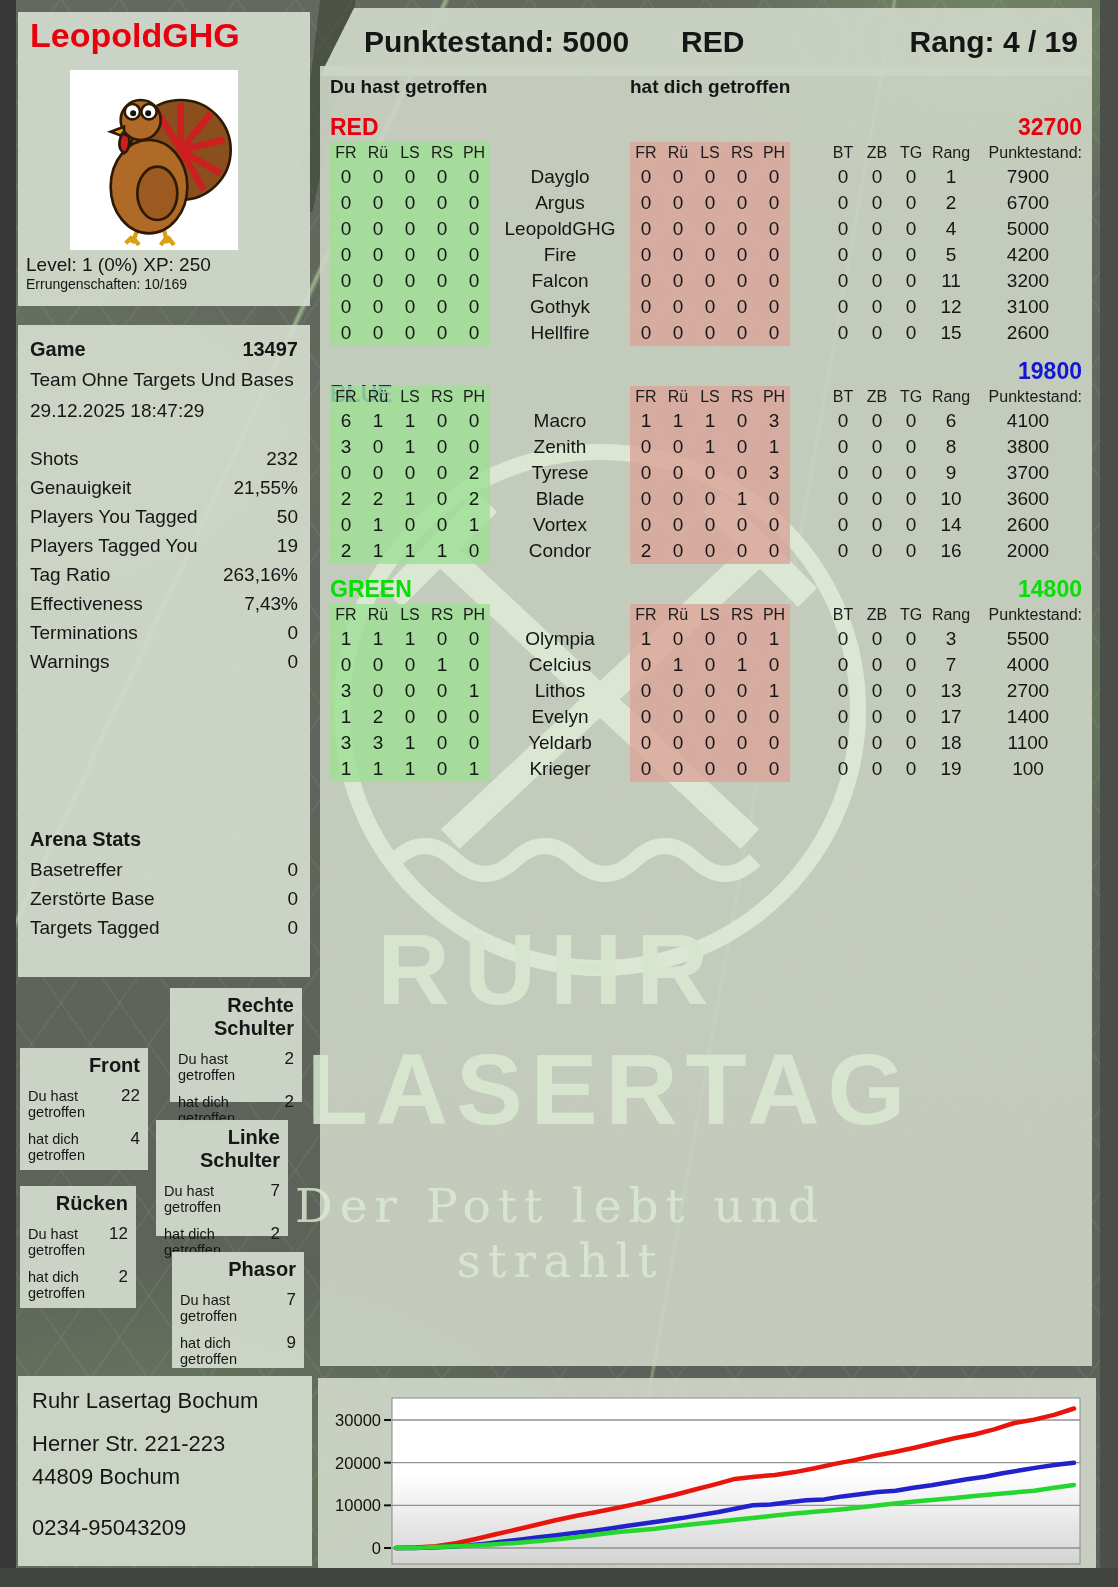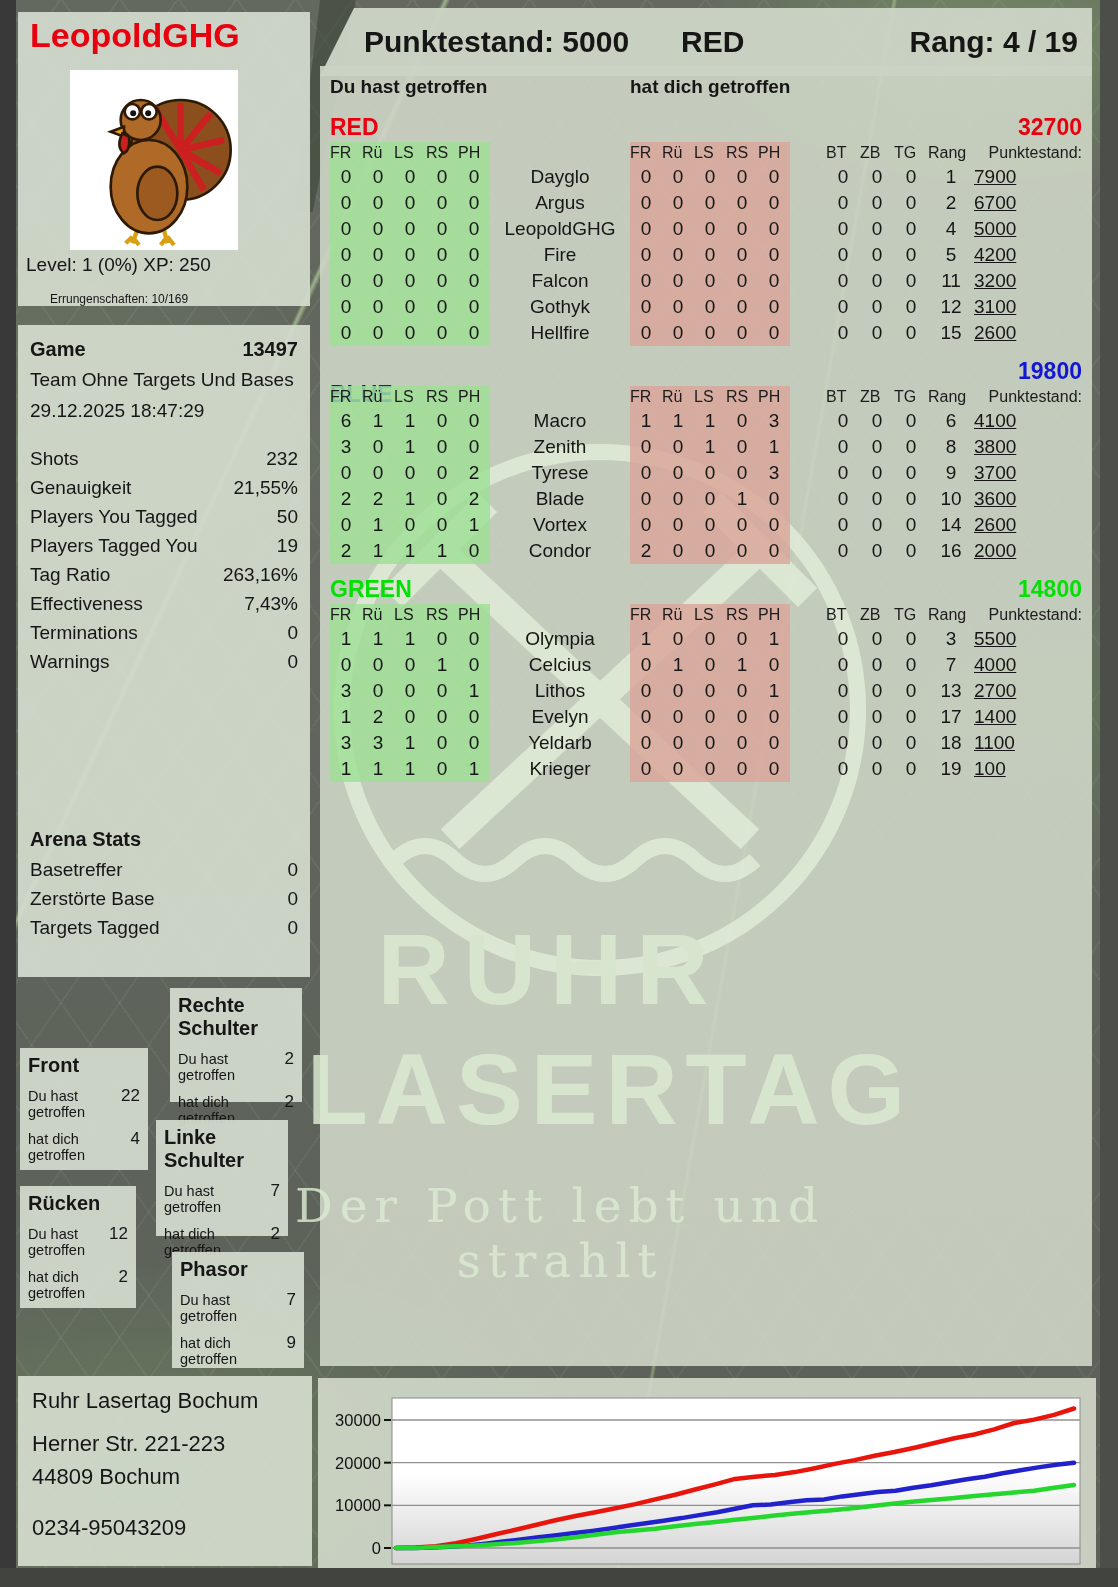--- a/index.html
+++ b/index.html
@@ -38,33 +38,33 @@
   .edge-left{left:0;top:0;width:16px;height:1587px;background:#393939;}
   .edge-right{left:1100px;top:0;width:18px;height:1587px;background:#4c4f49;}
   .edge-bottom{left:0;top:1568px;width:1118px;height:19px;background:#42443f;}
   
   .box{position:absolute;z-index:3;background:rgba(211,219,205,.93);}
   
   #profile-box{left:18px;top:12px;width:292px;height:294px;}
   .player-name{position:absolute;left:12px;top:4px;font-size:34px;font-weight:700;color:#e8000f;}
   .avatar-frame{position:absolute;left:52px;top:58px;width:168px;height:180px;background:#fff;}
   .profile-line1{position:absolute;left:8px;top:242px;font-size:19px;}
-  .profile-line2{position:absolute;left:8px;top:280px;font-size:12px;margin-left:24px;}
+  .profile-line2{position:absolute;left:8px;top:264px;font-size:14px;}
   
   #stats-box{left:18px;top:325px;width:292px;height:652px;padding:0;}
   .stats-inner{position:absolute;inset:0;padding:10px 12px 0 12px;box-sizing:border-box;}
   .srow{display:flex;justify-content:space-between;font-size:19px;height:29px;line-height:29px;}
   .srow.bold,.stitle{font-weight:700;font-size:20px;justify-content:space-between;}
   .stitle{height:31px;line-height:31px;}
   .sline{font-size:19px;height:31px;line-height:31px;}
   .sgap1{height:18px;}
   .sgap2{height:148px;}
   
   .zone{padding:6px 8px;box-sizing:border-box;}
-  .zone-title{text-align:left;font-weight:700;font-size:20px;margin-bottom:2px;}
+  .zone-title{text-align:right;font-weight:700;font-size:20px;margin-bottom:2px;}
   .zrow{display:flex;justify-content:space-between;align-items:baseline;margin-top:9px;}
   .zlabel{font-size:14.5px;}
   .zval{font-size:17px;}
   #zone-rechte{left:170px;top:988px;width:132px;height:114px;}
   #zone-front{left:20px;top:1048px;width:128px;height:122px;}
   #zone-linke{left:156px;top:1120px;width:132px;height:116px;}
   #zone-ruecken{left:20px;top:1186px;width:116px;height:122px;}
   #zone-phasor{left:172px;top:1252px;width:132px;height:116px;}
   
   #address-box{left:18px;top:1376px;width:294px;height:190px;}
@@ -82,25 +82,25 @@
   .hb-rank{margin-left:auto;margin-right:14px;font-size:30px;font-weight:700;}
   
   #main-panel{left:320px;top:66px;width:772px;height:1300px;background:rgba(206,214,199,.9);overflow:hidden;}
   .panel-content{position:absolute;inset:0;z-index:2;padding:10px 8px 0 10px;box-sizing:border-box;}
   .hit-labels{display:flex;font-weight:700;font-size:19px;}
   .hit-labels .l1{width:300px;}
   .team-head{display:flex;justify-content:space-between;align-items:center;height:30px;
     margin-top:10px;padding-right:2px;font-size:23px;font-weight:700;}
   .team-head.first{margin-top:14px;}
   .sb-grid{display:grid;grid-template-columns:repeat(5,32px) 140px repeat(5,32px) 36px 34px 34px 34px 46px 1fr;}
-  .hcell{height:22px;line-height:22px;font-size:16px;color:#1c1c1c;}
+  .hcell{height:22px;line-height:22px;font-size:16px;text-align:center;color:#1c1c1c;}
   .hcell.score{text-align:right;padding-right:2px;}
   .dcell{height:26px;line-height:26px;font-size:19px;text-align:center;}
   .dcell.name{font-size:19px;}
-  .dcell.score{text-align:left;padding-right:2px;text-decoration:underline;}
+  .dcell.score{text-align:center;padding-right:2px;}
   .gbg{background:rgba(160,223,150,.85);}
   .rbg{background:rgba(219,167,155,.85);}
   
   #chart-panel{left:318px;top:1378px;width:778px;height:192px;background:rgba(208,216,201,.92);}
   
   [data-interactable]{cursor:default;}
 </style>
 </head>
 <body>
 

